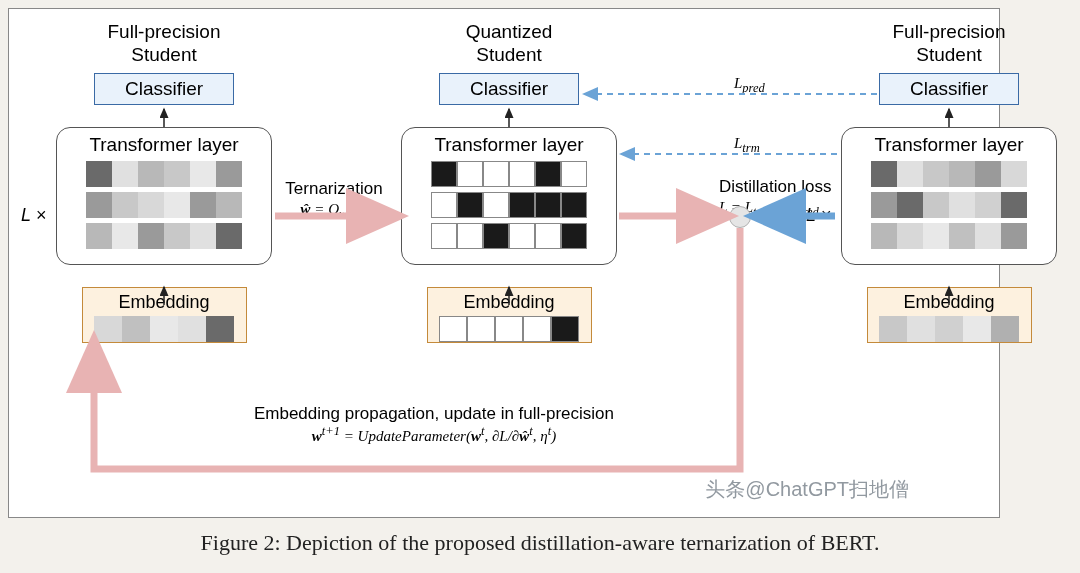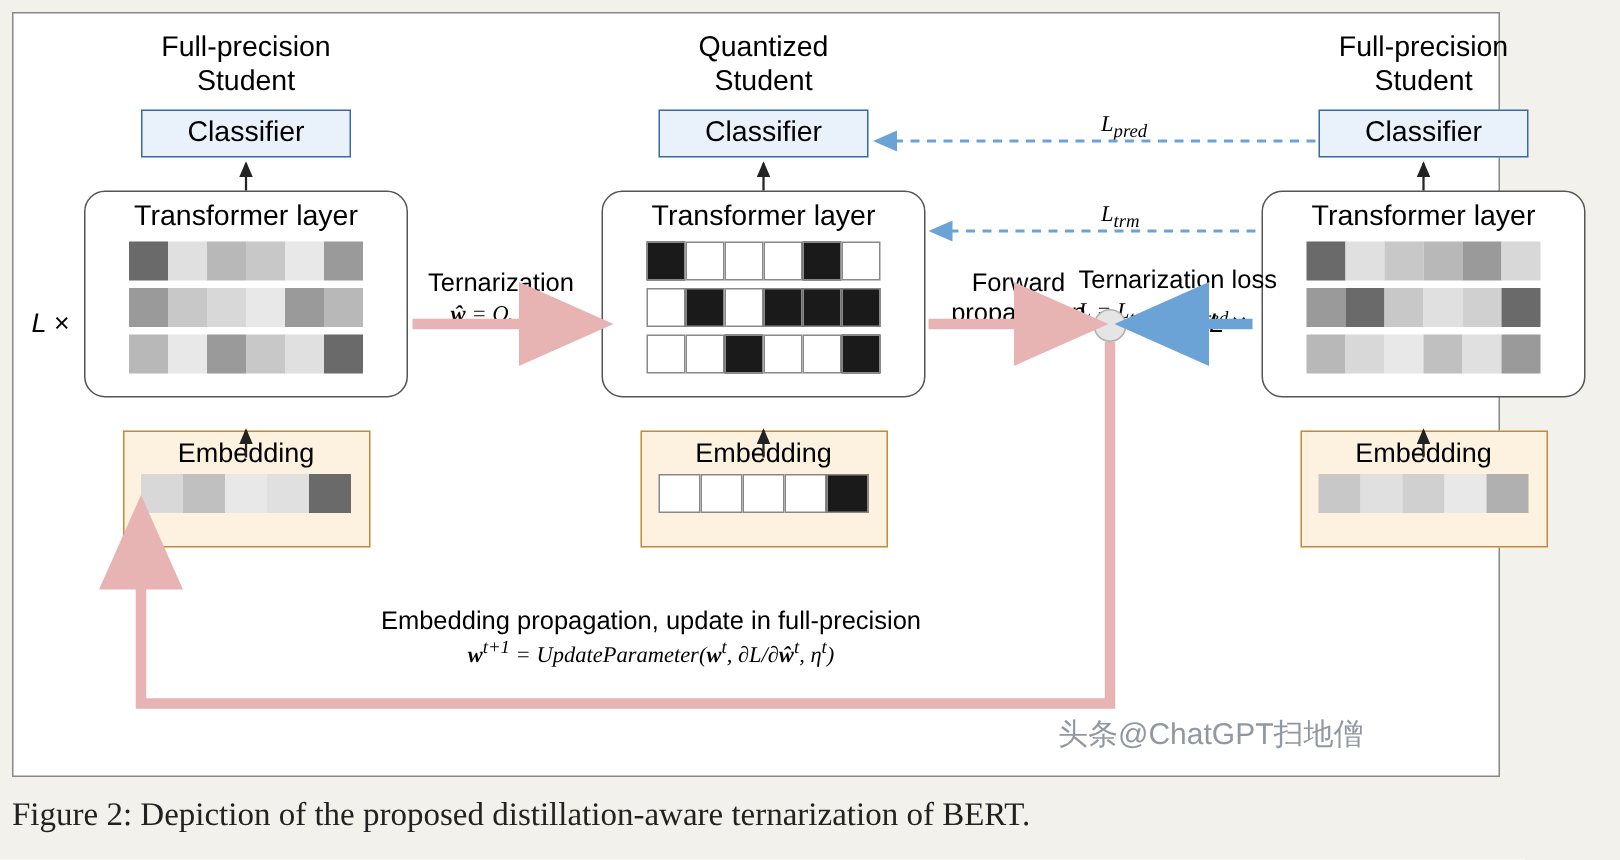--- a/index.html
+++ b/index.html
@@ -12,20 +12,21 @@
       padding: 8px;
     }
     .diagram-frame {
       width: 992px;
       height: 510px;
       background: #fff;
       border: 1px solid #888;
       position: relative;
     }
     .caption {
+      text-align: center;
       font-family: Georgia, 'Times New Roman', serif;
       font-size: 22px;
       margin-top: 12px;
       color: #222;
     }
     .col {
       position: absolute;
       width: 220px;
       text-align: center;
     }
@@ -38,21 +39,21 @@
       border: 1.5px solid #3a6aa5;
       background: #e9f2fb;
       padding: 4px 0;
       font-size: 19px;
       width: 140px;
       margin: 0 auto;
     }
     .embedding-box {
       border: 1.5px solid #c48a3a;
       background: #fdf1df;
-      padding: 4px 6px 22px 6px;
+      padding: 4px 6px 0 6px;
       width: 165px;
       margin: 0 auto;
     }
     .embedding-label {
       font-size: 18px;
       margin-bottom: 3px;
     }
     .embed-row {
       display: flex;
       gap: 0;
@@ -279,27 +280,23 @@
 
   <div class="lx-label" style="left:12px; top:196px;">L ×</div>
   <div class="lx-label" style="left:357px; top:196px;">L ×</div>
   <div class="lx-label" style="left:797px; top:196px;">L ×</div>
 
   <div class="arrow-label" style="left:260px; top:170px; width:130px;">
     <span>Ternarization</span><br>
     <span class="formula"><b><i>ŵ</i></b> = Q<sub>w</sub>(<b><i>w</i></b>)</span>
   </div>
 
-  <div class="arrow-label" style="left:610px; top:170px; width:120px;">
-    <span>Forward</span><br>
-    <span>propagation</span>
-  </div>
 
   <div class="arrow-label" style="left:710px; top:168px; width:140px; text-align:left;">
-    <span>Ternarization loss</span><br>
+    <span>Distillation loss</span><br>
     <span class="formula">L = L<sub>trm</sub> + L<sub>pred</sub></span>
   </div>
 
   <div class="arrow-label formula" style="left:725px; top:65px;">L<sub>pred</sub></div>
 
   <div class="arrow-label formula" style="left:725px; top:125px;">L<sub>trm</sub></div>
 
   <div class="arrow-label" style="left:200px; top:395px; width:450px;">
     <span>Embedding propagation, update in full-precision</span><br>
     <span class="formula"><b><i>w</i></b><sup>t+1</sup> = UpdateParameter(<b><i>w</i></b><sup>t</sup>, ∂L/∂<b><i>ŵ</i></b><sup>t</sup>, η<sup>t</sup>)</span>

